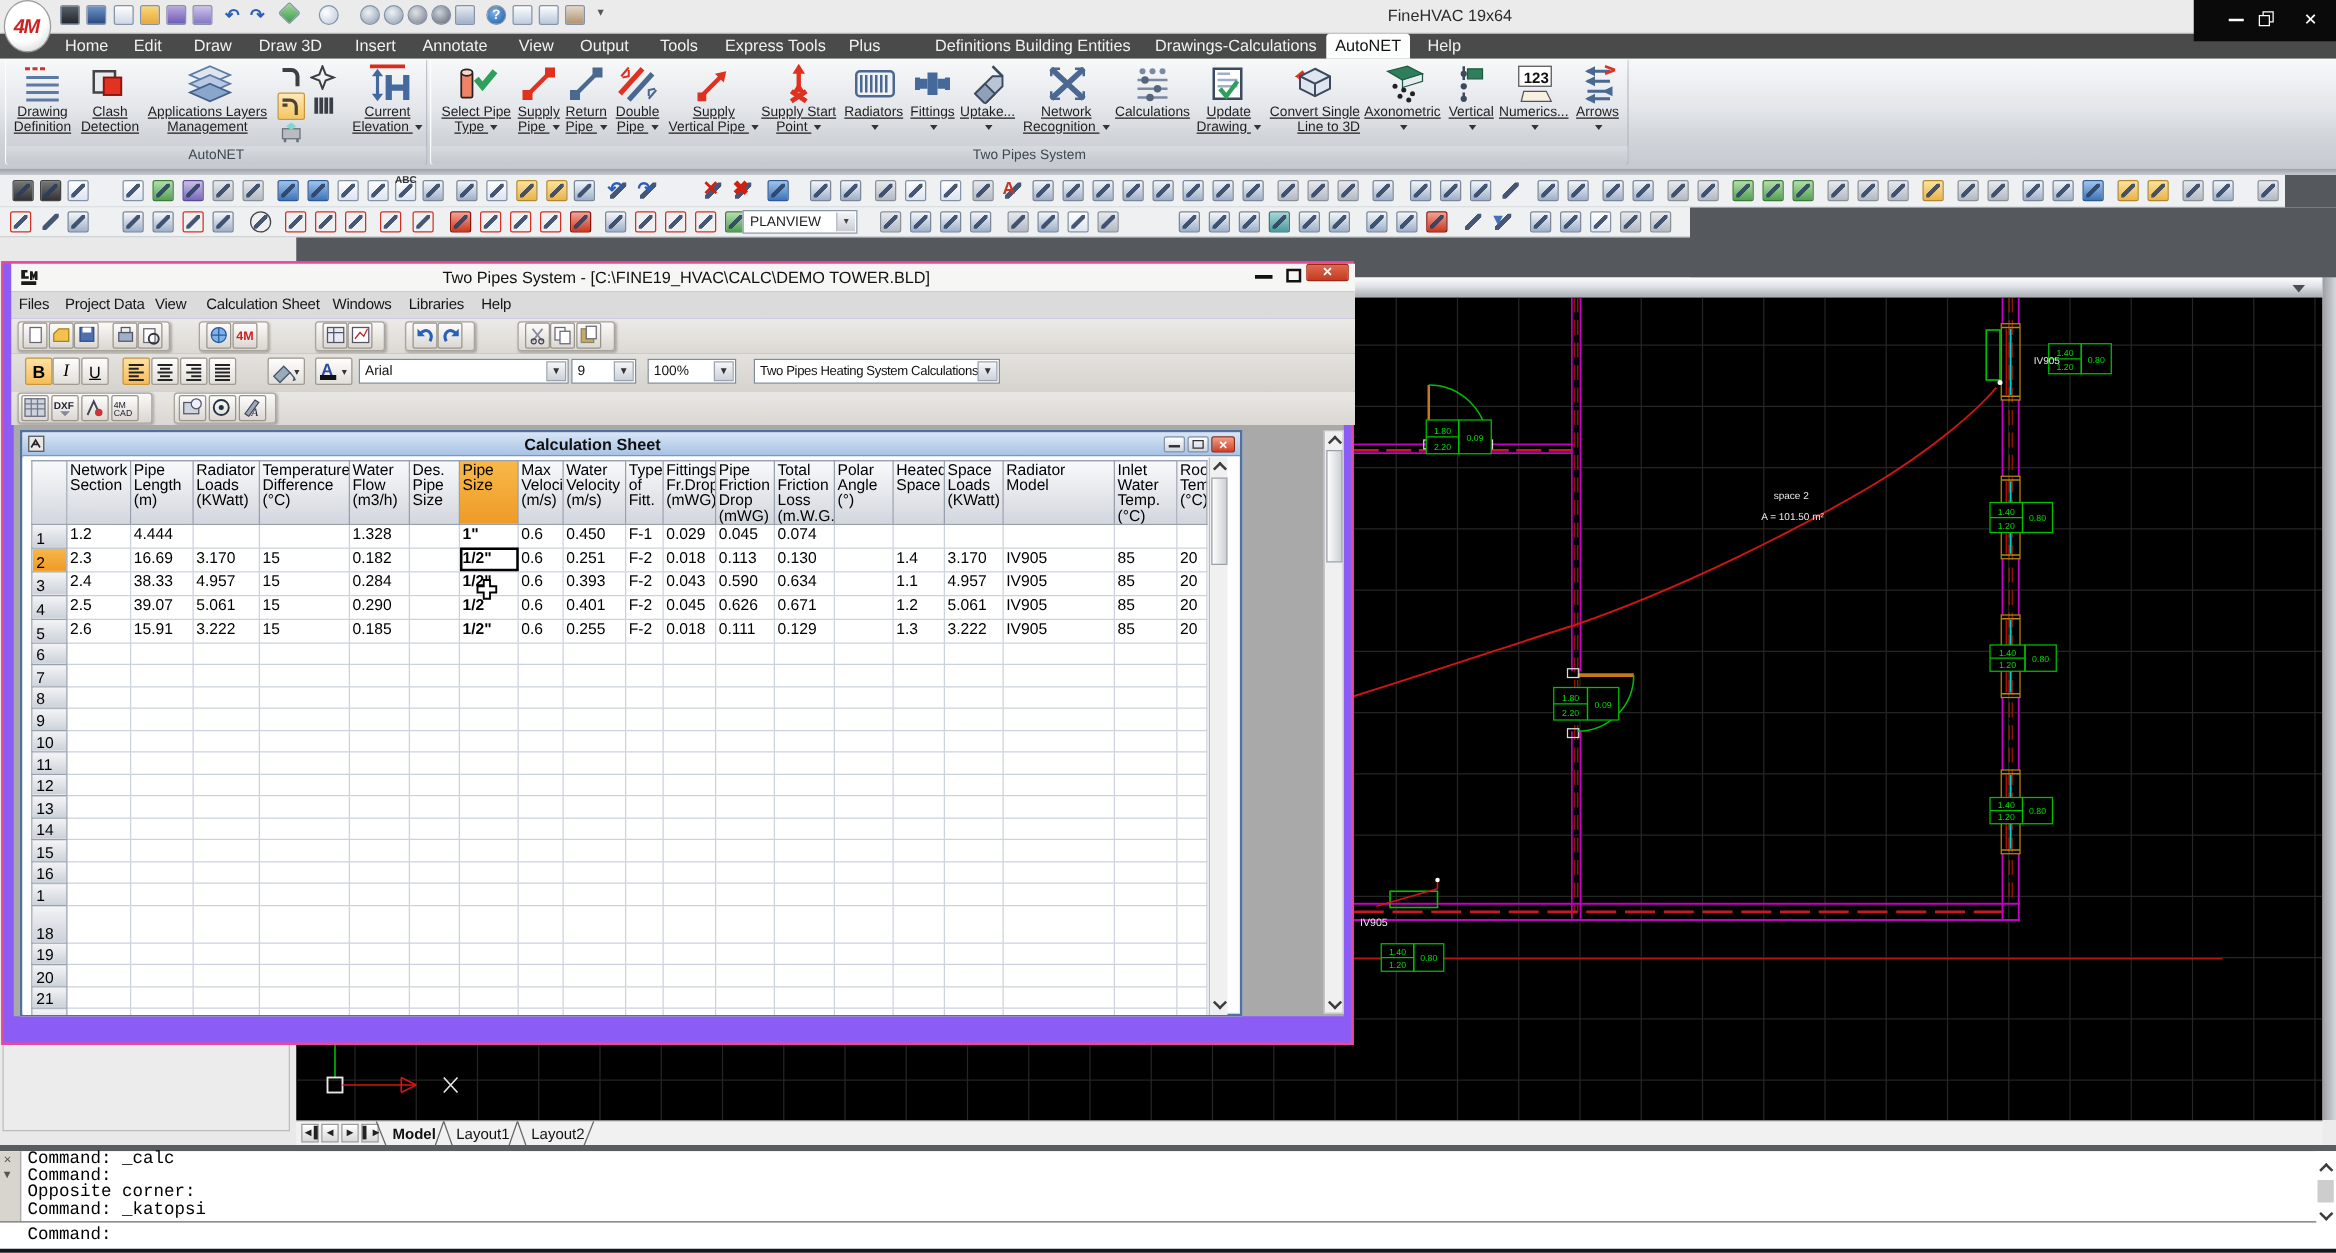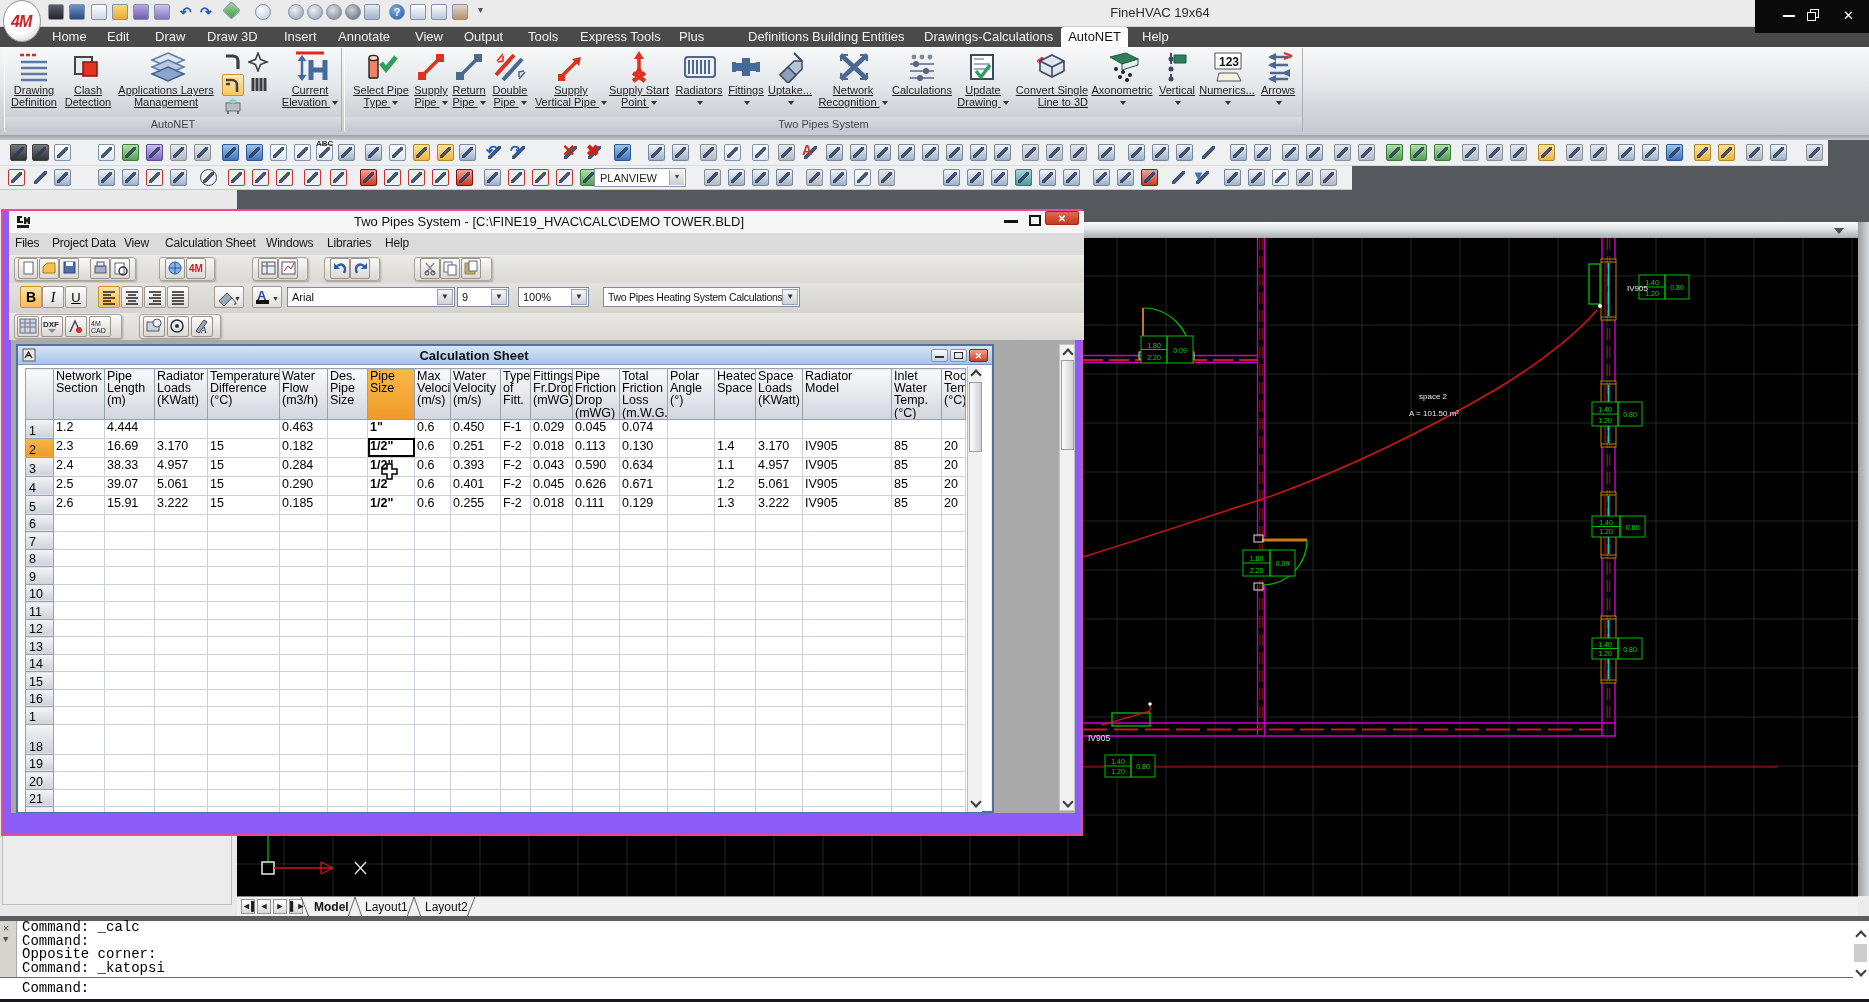--- a/index.html
+++ b/index.html
@@ -818,21 +818,21 @@
 <td class="hc">Radiator<br>Model</td>
 <td class="hc">Inlet<br>Water<br>Temp.<br>(°C)</td>
 <td class="hc">Roo<br>Tem<br>(°C)</td>
 </tr>
 <tr style="height:19px;">
 <td class="rh">1</td>
 <td class="" style="">1.2</td>
 <td class="" style="">4.444</td>
 <td class="" style=""></td>
 <td class="" style=""></td>
-<td class="" style="">0.463</td>
+<td class="" style="">1.328</td>
 <td class="" style=""></td>
 <td class="bold" style="">1"</td>
 <td class="" style="">0.6</td>
 <td class="" style="">0.450</td>
 <td class="" style="">F-1</td>
 <td class="" style="">0.029</td>
 <td class="" style="">0.045</td>
 <td class="" style="">0.074</td>
 <td class="" style=""></td>
 <td class="" style=""></td>

